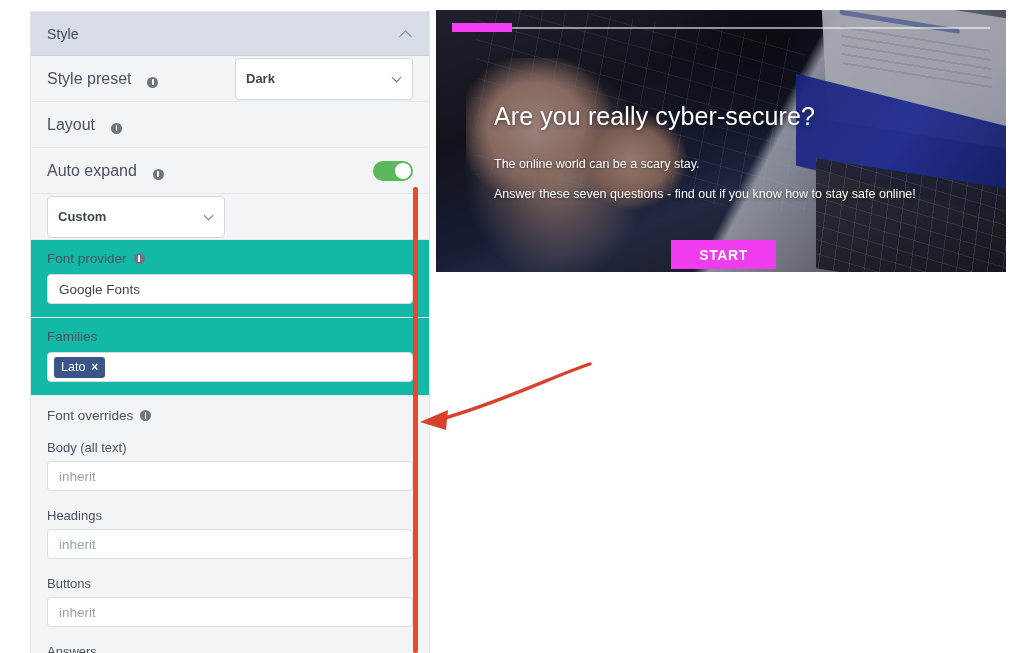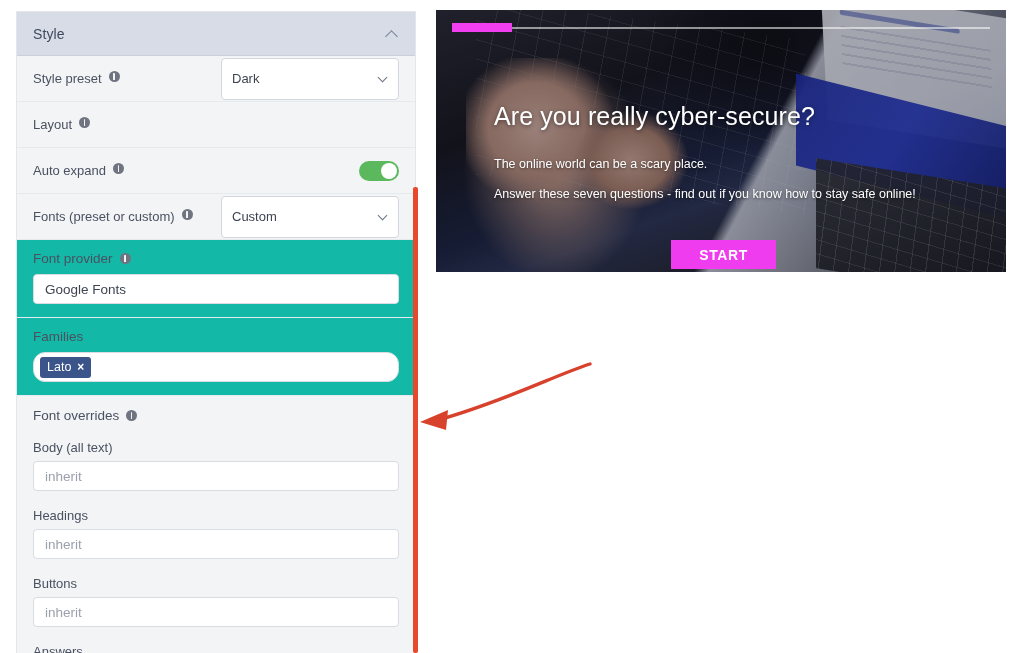--- a/index.html
+++ b/index.html
@@ -8,21 +8,21 @@
     width: 1024px; height: 653px;
     background: #ffffff;
     font-family: "Liberation Sans", sans-serif;
     overflow: hidden;
   }
   #root { position: relative; width: 1024px; height: 653px; background:#fff; }
 
   
   .panel {
     position: absolute;
-    left: 16px; top: 11px;
+    left: 30px; top: 11px;
     width: 400px;
     height: 642px;
     background: #f2f4f6;
     border: 1px solid #e3e6ea;
     border-bottom: none;
     overflow: hidden;
   }
   .panel-header {
     height: 44px;
     background: #d7dce7;
@@ -54,25 +54,25 @@
 
   .row {
     display: flex;
     align-items: center;
     min-height: 46px;
     padding: 0 16px;
     border-bottom: 1px solid #e6e9ed;
     background: #f2f4f6;
   }
   .row-label {
-    font-size: 13px;
+    font-size: 16px;
     color: #4a5160;
     display: flex;
-    align-items: flex-start;
-    gap: 7px;
+    align-items: flex-end;
+    gap: 16px;
     flex: 1;
     white-space: nowrap;
   }
   .info-icon {
     display: inline-block;
     width: 11px; height: 11px;
     border-radius: 50%;
     background: #6f7480;
     position: relative;
     flex: none;
@@ -92,20 +92,21 @@
     background: #ffffff;
     border: 1px solid #d3d7de;
     border-radius: 4px;
     display: flex;
     align-items: center;
     padding: 0 10px;
     font-size: 13px;
     color: #3d4450;
     position: relative;
     flex: none;
+    font-weight: bold;
   }
   .sel .sel-val { flex: 1; }
   .sel .caret {
     width: 9px; height: 9px;
     position: relative;
   }
   .sel .caret::before {
     content: "";
     position: absolute;
     left: 0; top: 0;
@@ -159,21 +160,21 @@
   }
   .fullsel .sel-val { flex: 1; }
   .txt.placeholder { color: #9aa1ac; }
 
   
   .tagfield {
     width: 100%;
     height: 30px;
     background: #ffffff;
     border: 1px solid #d9dde3;
-    border-radius: 12px;
+    border-radius: 4px;
     display: flex;
     align-items: center;
     padding: 0 4px;
   }
   .tag {
     background: #3b5489;
     color: #ffffff;
     font-size: 12.5px;
     height: 21px;
     border-radius: 3px;
@@ -379,24 +380,20 @@
       <span class="row-label">
         <span>Auto expand</span>
         <span class="info-icon"></span>
       </span>
       <span class="toggle">
         <span class="knob"></span>
       </span>
     </div>
 
     <div class="row">
-      <span class="row-label">
-        <span>Fonts (preset or custom)</span>
-        <span class="info-icon"></span>
-      </span>
       <span class="sel">
         <span class="sel-val">Custom</span>
         <span class="caret"></span>
       </span>
     </div>
 
     <div class="block">
       <div class="block-label">
         <span>Font provider</span>
         <span class="info-icon"></span>
@@ -467,18 +464,18 @@
     <div class="pv-blue"></div>
     <div class="pv-keys"></div>
     <div class="pv-hand"></div>
     <div class="pv-hand2"></div>
     <div class="pv-dim"></div>
 
     <div class="pv-progress-track"></div>
     <div class="pv-progress-fill"></div>
 
     <div class="pv-title">Are you really cyber-secure?</div>
-    <div class="pv-line1">The online world can be a scary place.</div>
+    <div class="pv-line1">The online world can be a scary stay.</div>
     <div class="pv-line2">Answer these seven questions - find out if you know how to stay safe online!</div>
     <div class="pv-start">START</div>
   </div>
 
 </div>
 
 </body></html>

